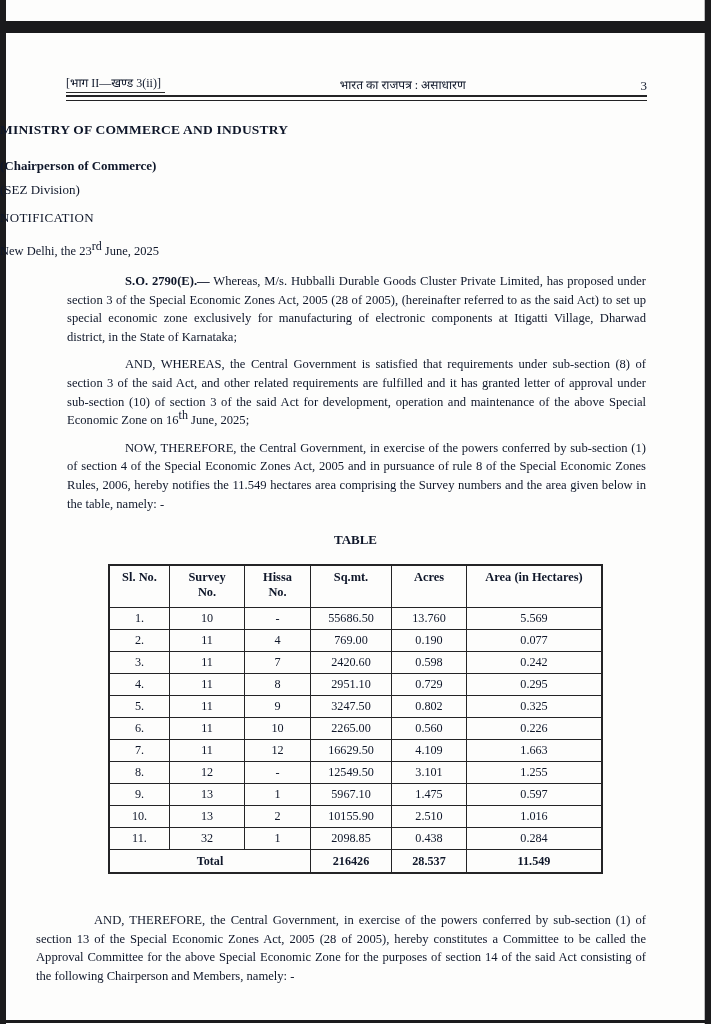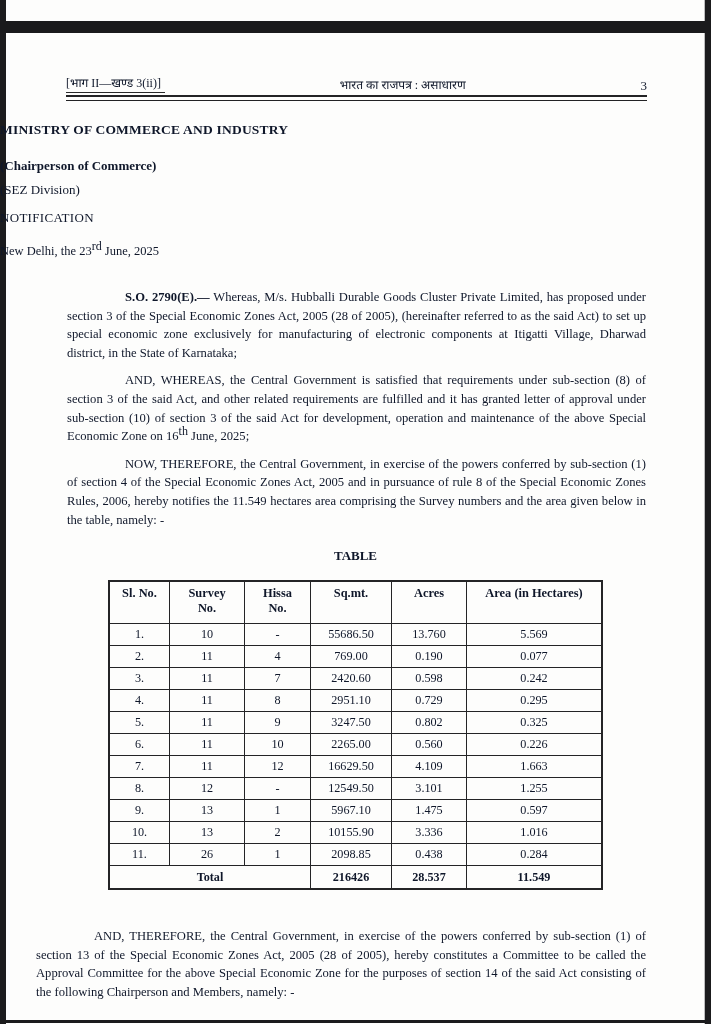--- a/index.html
+++ b/index.html
@@ -43,21 +43,21 @@
   .t-notif{margin-top:12px;font-size:13px;font-weight:normal;letter-spacing:.3px;}
   .t-date{margin-top:18px;font-size:12.5px;}
   sup{font-size:12px;vertical-align:super;line-height:0;}
 
   
   .para{
     margin:0 65px 9px 67px;
     font-size:12.6px;line-height:18.6px;
     text-align:justify;text-indent:58px;
   }
-  .para.first{margin-top:29px;}
+  .para.first{margin-top:13px;}
   .lead-bold{font-weight:bold;}
 
   
   .table-caption{text-align:center;font-weight:bold;font-size:13px;margin-top:19px;}
   table.gz{
     border-collapse:collapse;
     margin:16px auto 0 auto;
     border:2px solid #242426;
     font-size:12.2px;
   }
@@ -194,26 +194,26 @@
             <td>1</td>
             <td>5967.10</td>
             <td>1.475</td>
             <td>0.597</td>
           </tr>
           <tr>
             <td>10.</td>
             <td>13</td>
             <td>2</td>
             <td>10155.90</td>
-            <td>3.336</td>
+            <td>2.510</td>
             <td>1.016</td>
           </tr>
           <tr>
             <td>11.</td>
-            <td>26</td>
+            <td>32</td>
             <td>1</td>
             <td>2098.85</td>
             <td>0.438</td>
             <td>0.284</td>
           </tr>
         </tbody>
       <tfoot>
         <tr class="total-row">
           <td colspan="3">Total</td>
           <td>216426</td>

